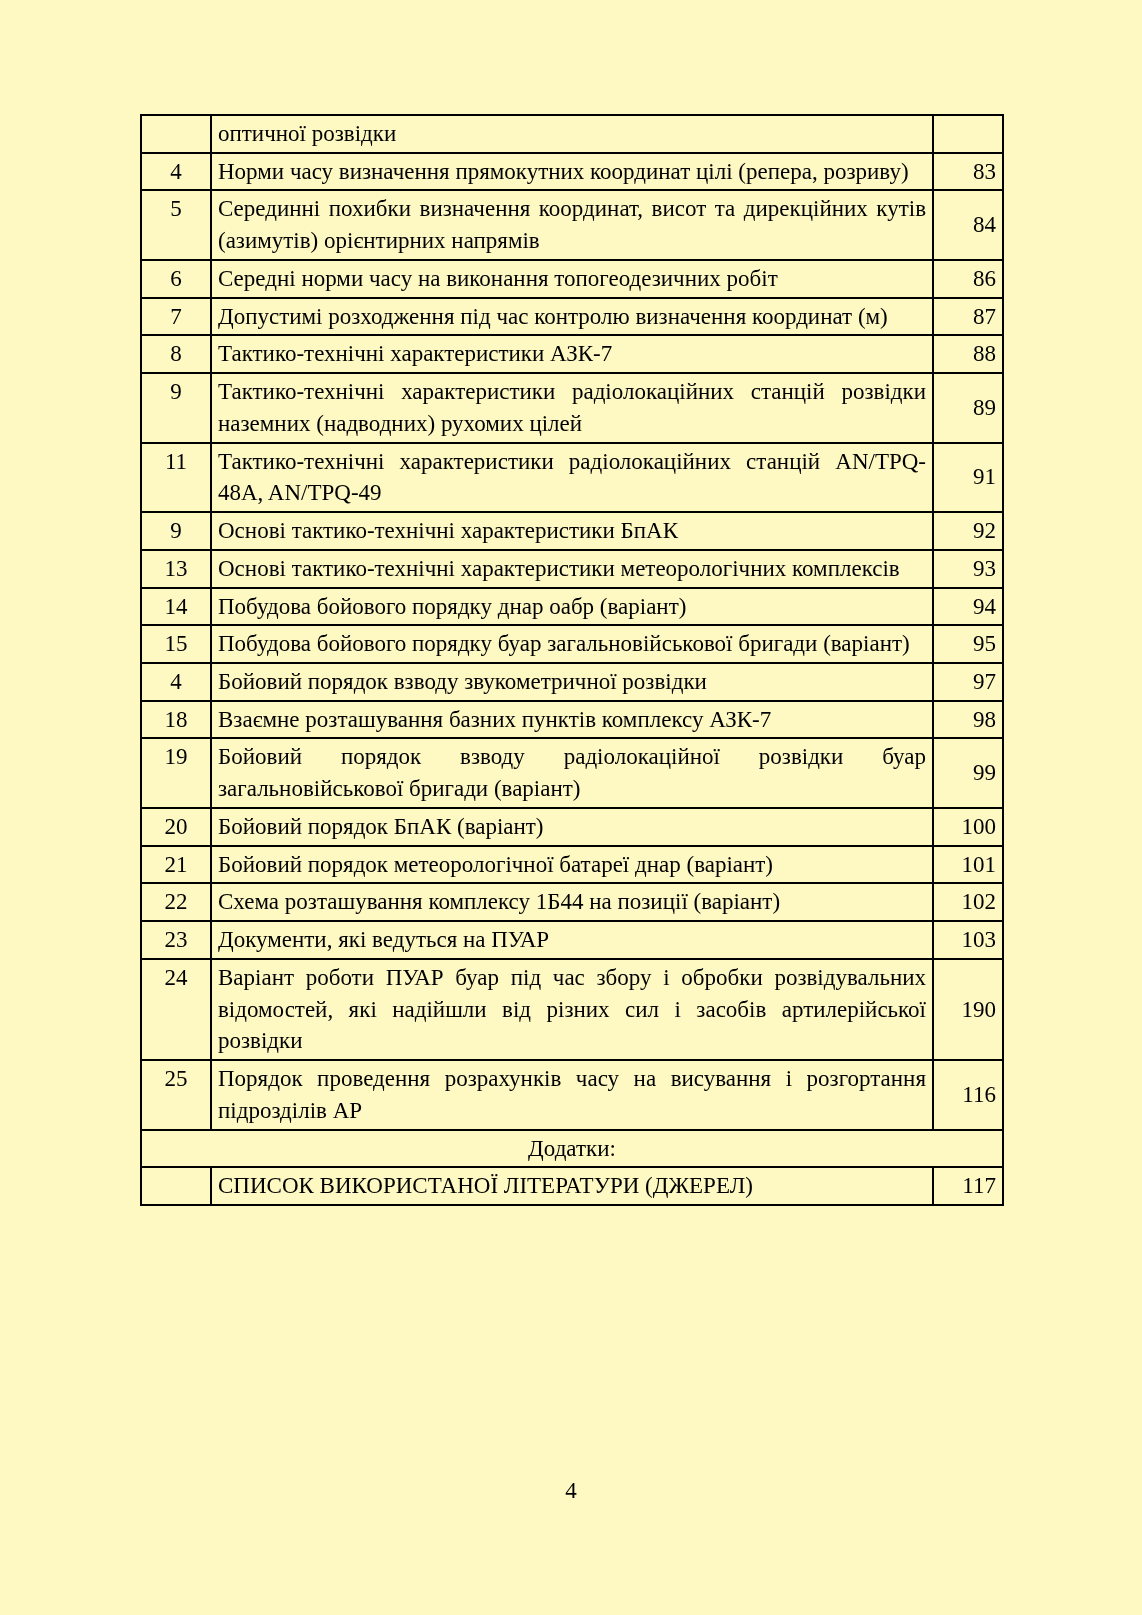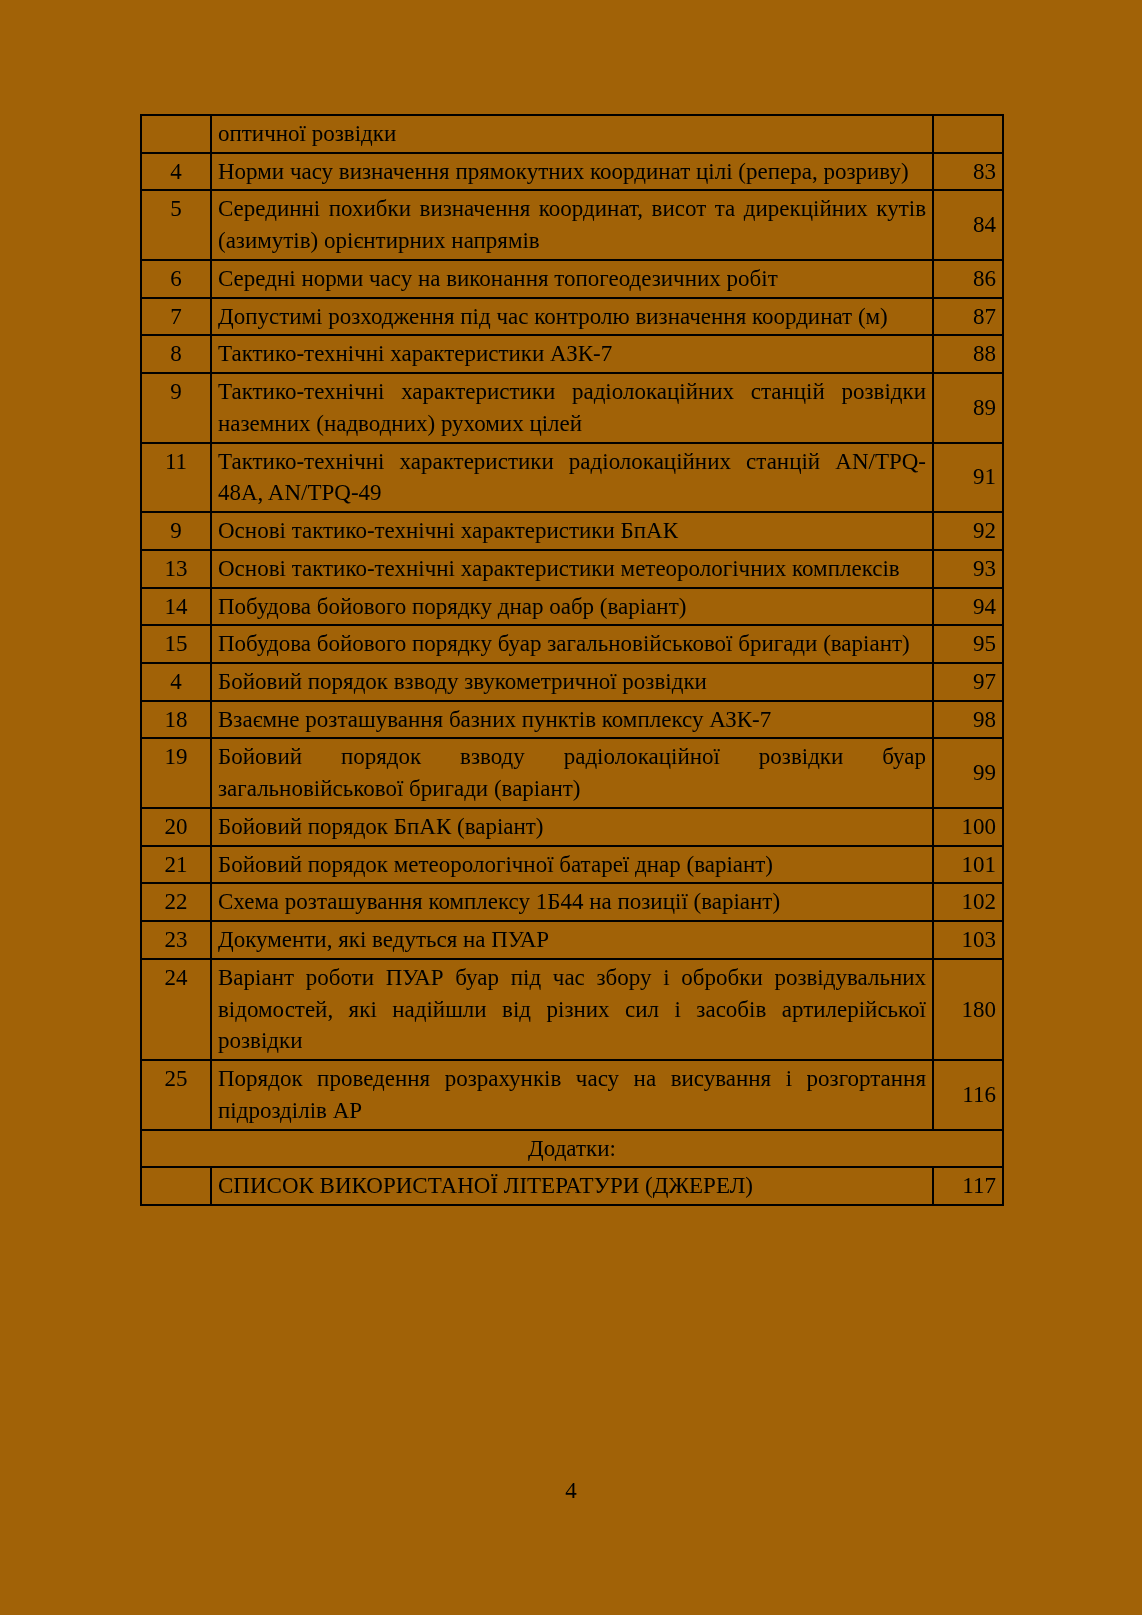--- a/index.html
+++ b/index.html
@@ -10,21 +10,21 @@
   body {
     width: 1142px;
     height: 1615px;
     position: relative;
     font-family: "Liberation Serif", "DejaVu Serif", serif;
     color: #000000;
   }
   .page {
     position: absolute;
     inset: 0;
-    background: #a16207;
+    background: #fef9c3;
   }
   table.contents {
     position: absolute;
     left: 140px;
     top: 114px;
     width: 862px;
     border-collapse: collapse;
     table-layout: fixed;
     font-size: 23px;
     line-height: 1.38;
@@ -167,21 +167,21 @@
           <td class="pagecol">102</td>
         </tr>
         <tr>
           <td class="num">23</td>
           <td class="title">Документи, які ведуться на ПУАР</td>
           <td class="pagecol">103</td>
         </tr>
         <tr>
           <td class="num">24</td>
           <td class="title">Варіант роботи ПУАР буар під час збору і обробки розвідувальних відомостей, які надійшли від різних сил і засобів артилерійської розвідки</td>
-          <td class="pagecol">180</td>
+          <td class="pagecol">190</td>
         </tr>
         <tr>
           <td class="num">25</td>
           <td class="title">Порядок проведення розрахунків часу на висування і розгортання підрозділів АР</td>
           <td class="pagecol">116</td>
         </tr>
         <tr>
           <td class="full" colspan="3">Додатки:</td>
         </tr>
         <tr>

